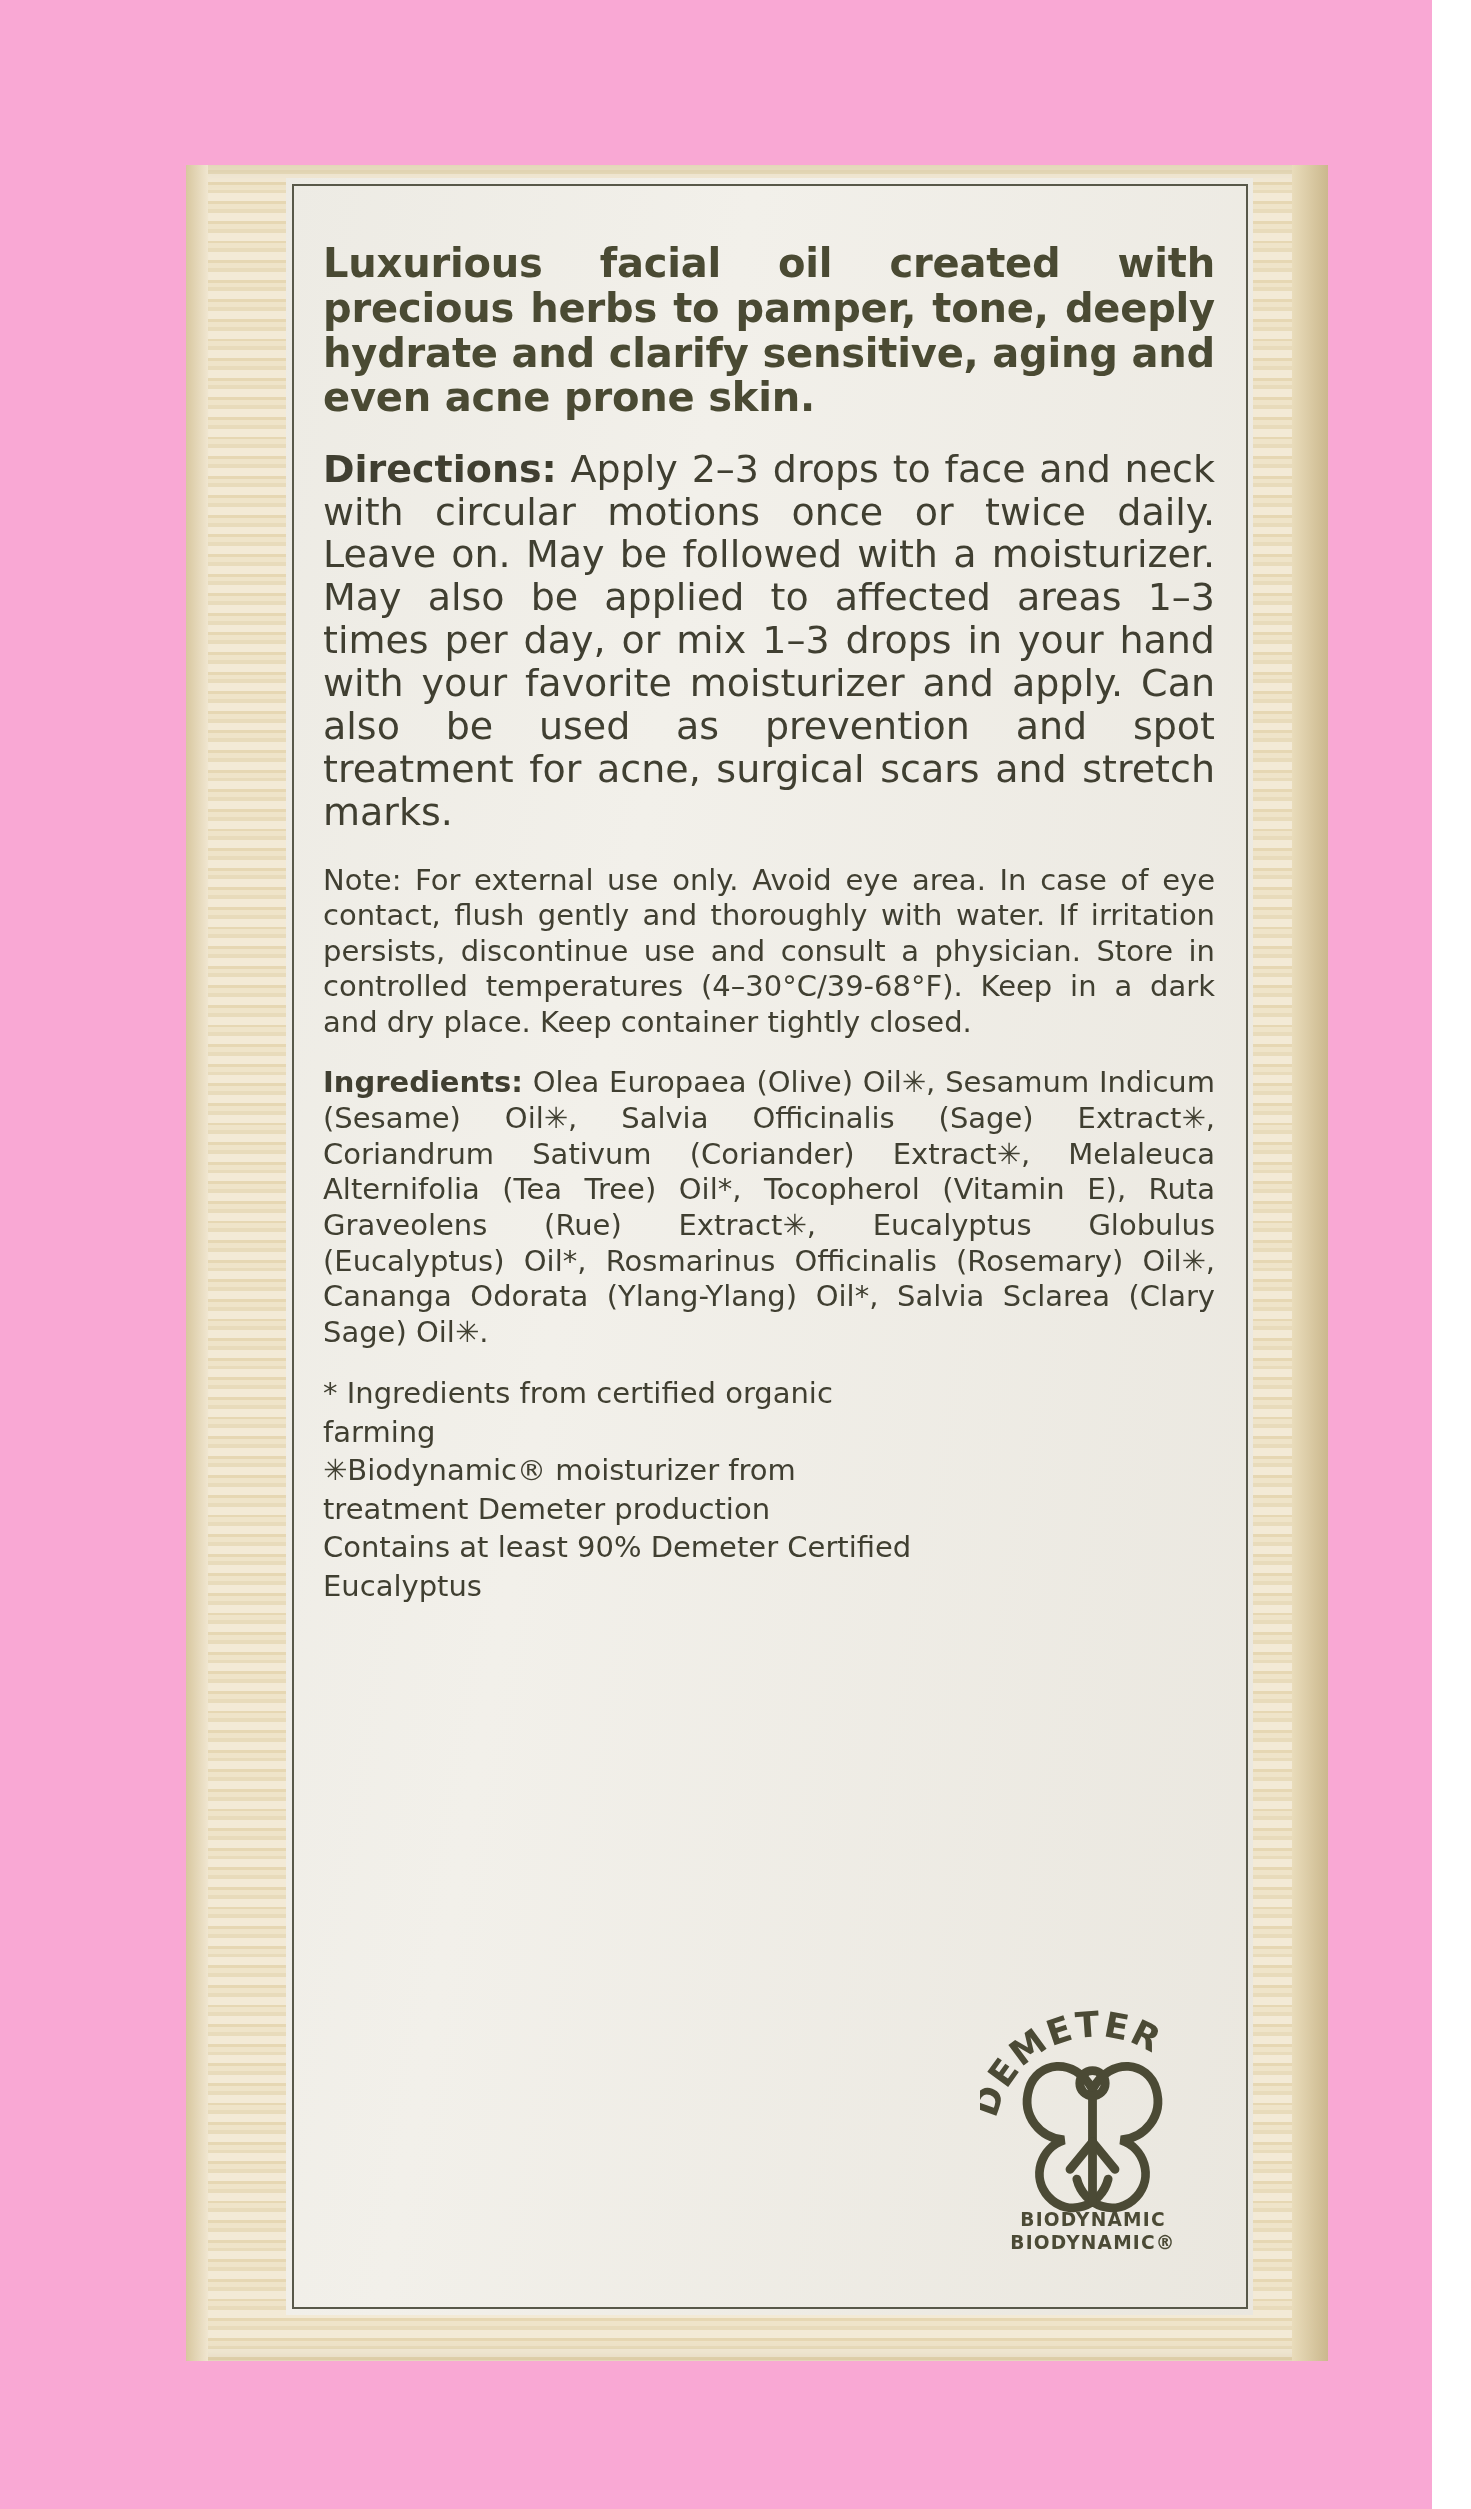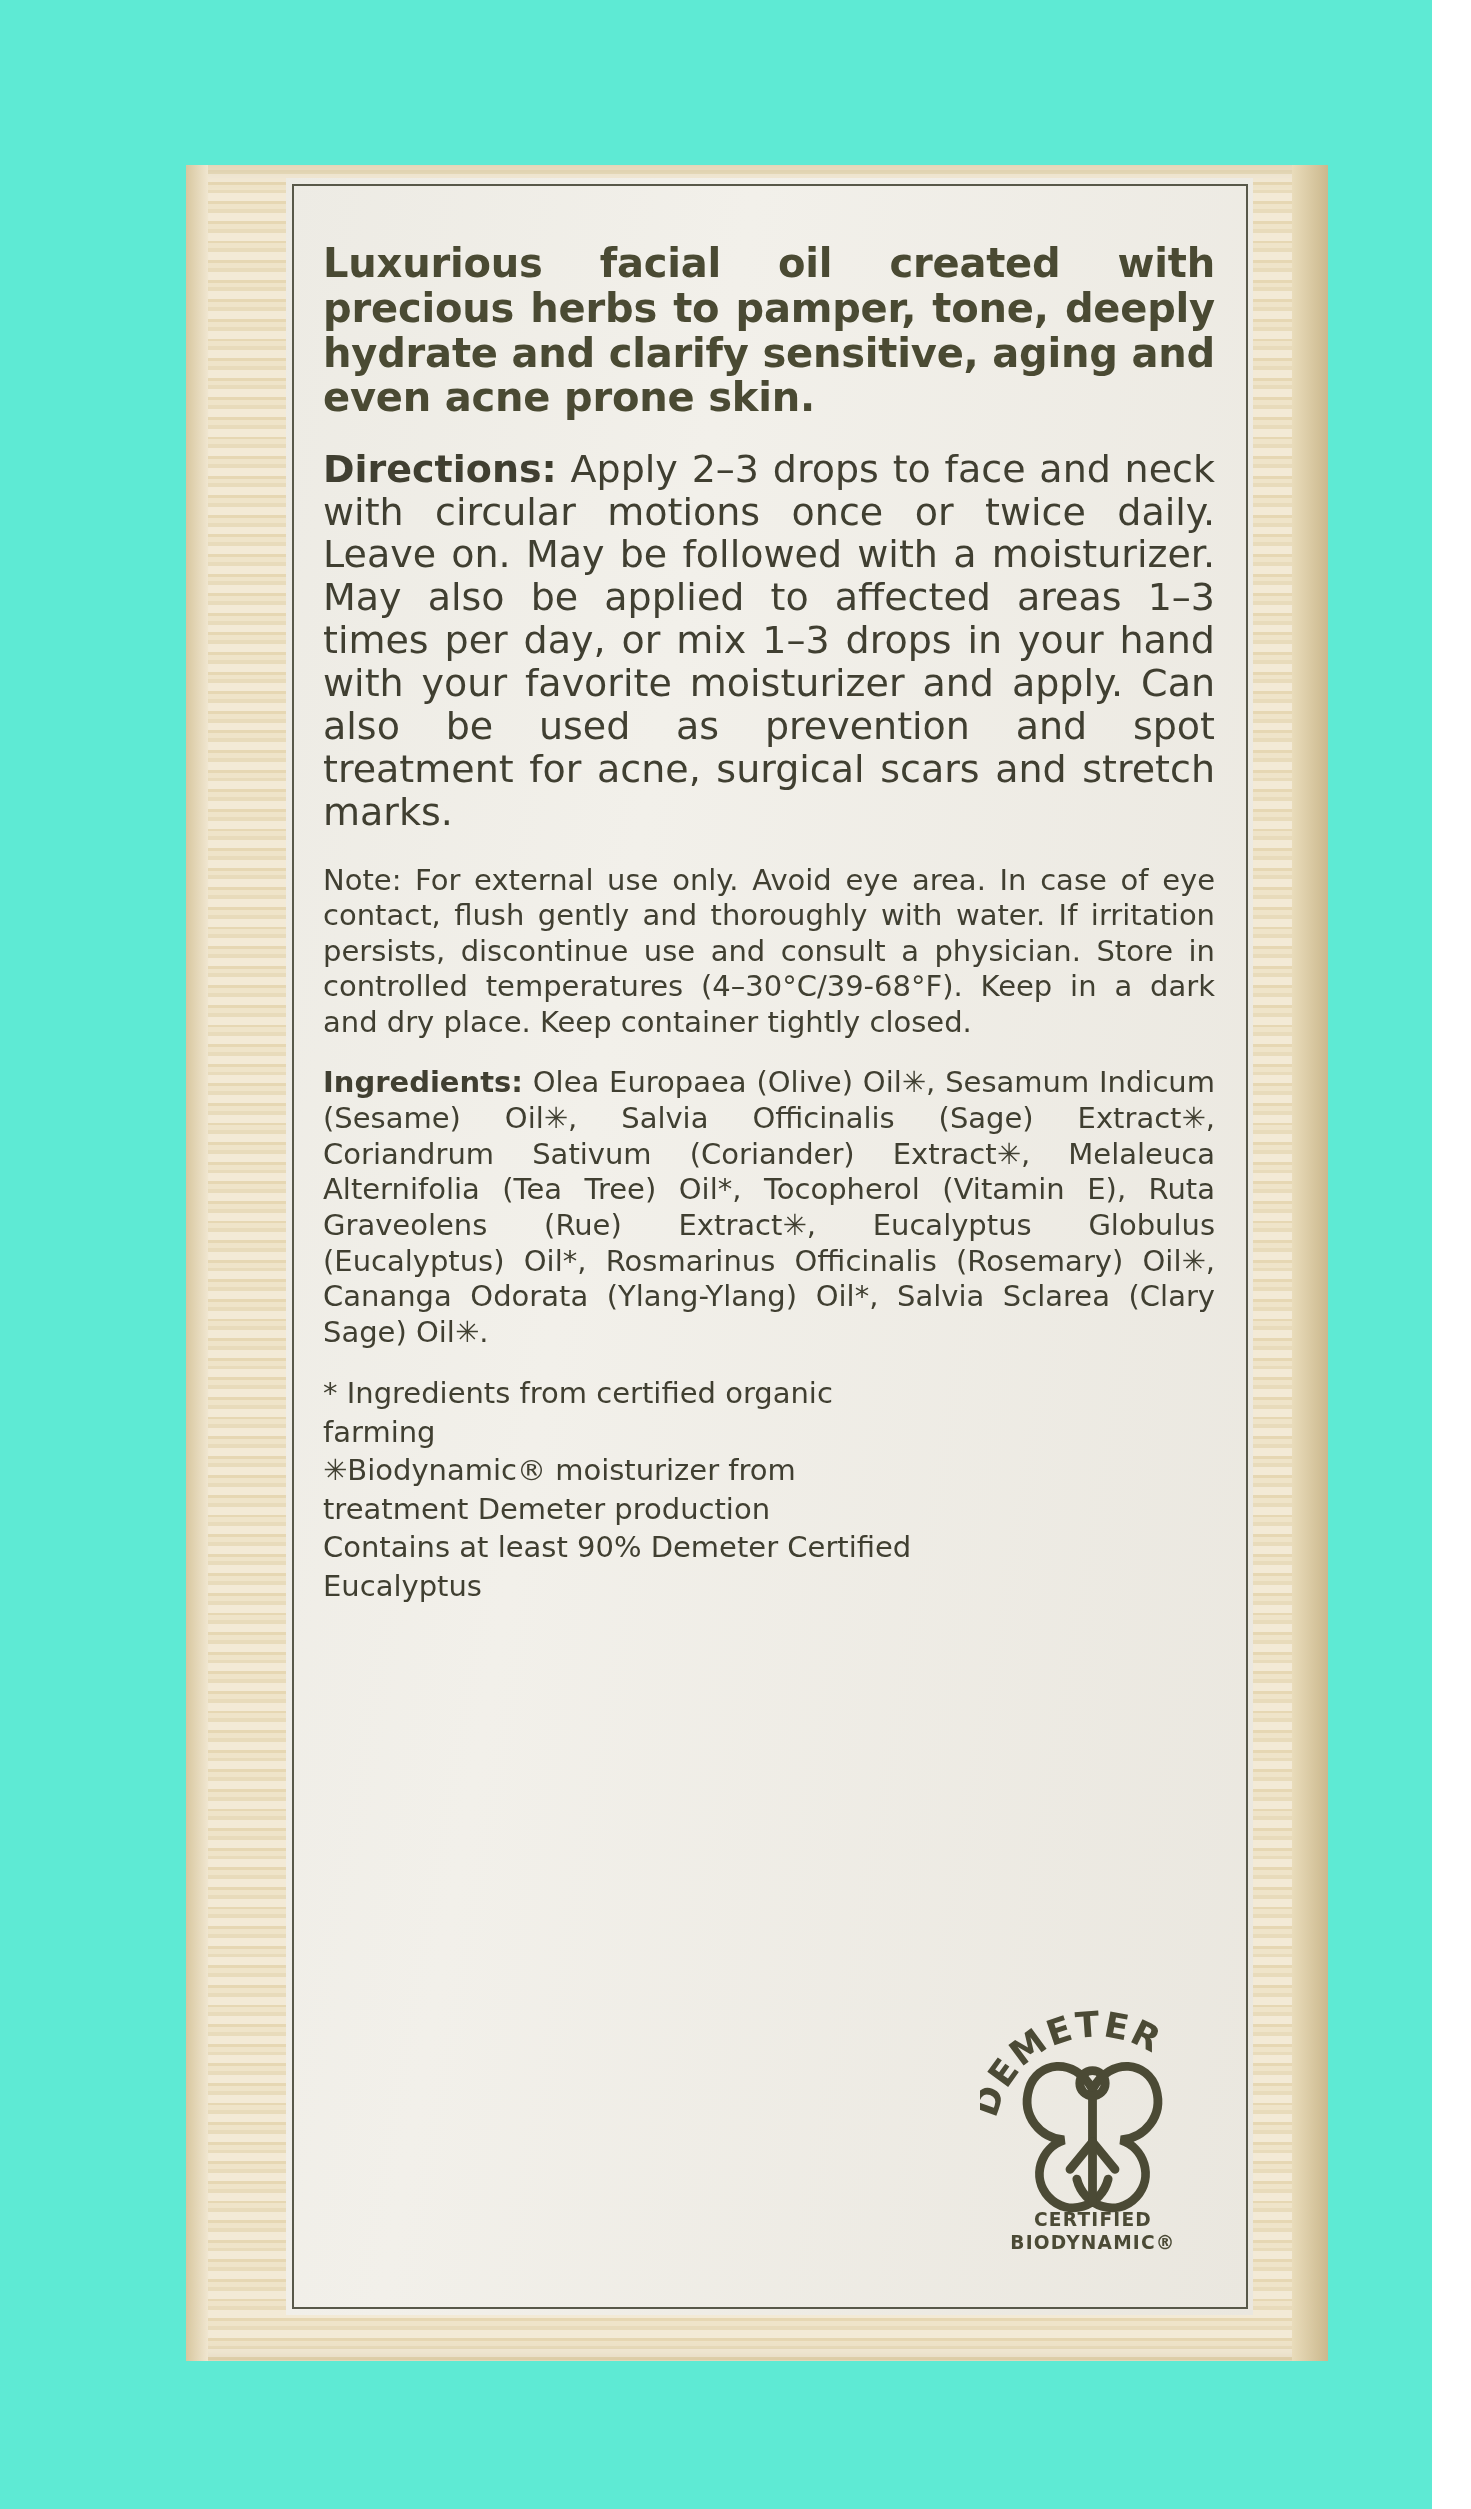--- a/index.html
+++ b/index.html
@@ -12,21 +12,21 @@
     height: 2509px;
     font-family: "DejaVu Sans", sans-serif;
     overflow: hidden;
   }
 
   
   .page {
     position: relative;
     width: 1432px;
     height: 2509px;
-    background: #5eead4;
+    background: #f9a8d4;
   }
 
   
   .carton {
     position: absolute;
     left: 186px;
     top: 165px;
     width: 1142px;
     height: 2196px;
     background:
@@ -224,18 +224,18 @@
         <path d="M115,96 L115,150"></path>
         <path d="M115,150 L92,178"></path>
         <path d="M115,150 L138,178"></path>
         <path d="M115,150 L115,212"></path>
         <circle cx="115" cy="90" r="13"></circle>
       </g>
     </svg>
   </div>
 
   <div class="seal-caption">
-    <div>CERTIFIED</div>
+    <div>BIODYNAMIC</div>
     <div>BIODYNAMIC®</div>
   </div>
 
 </div>
 
 
 </body></html>

